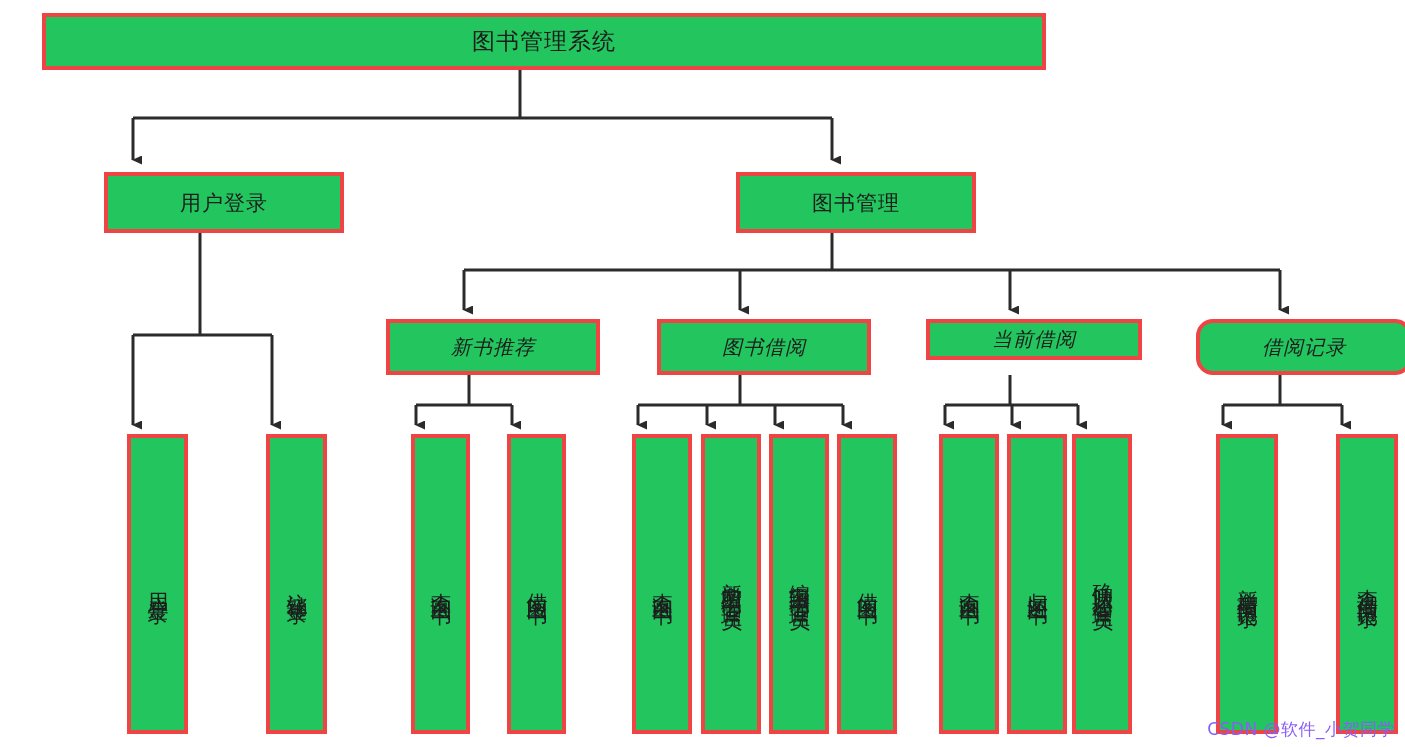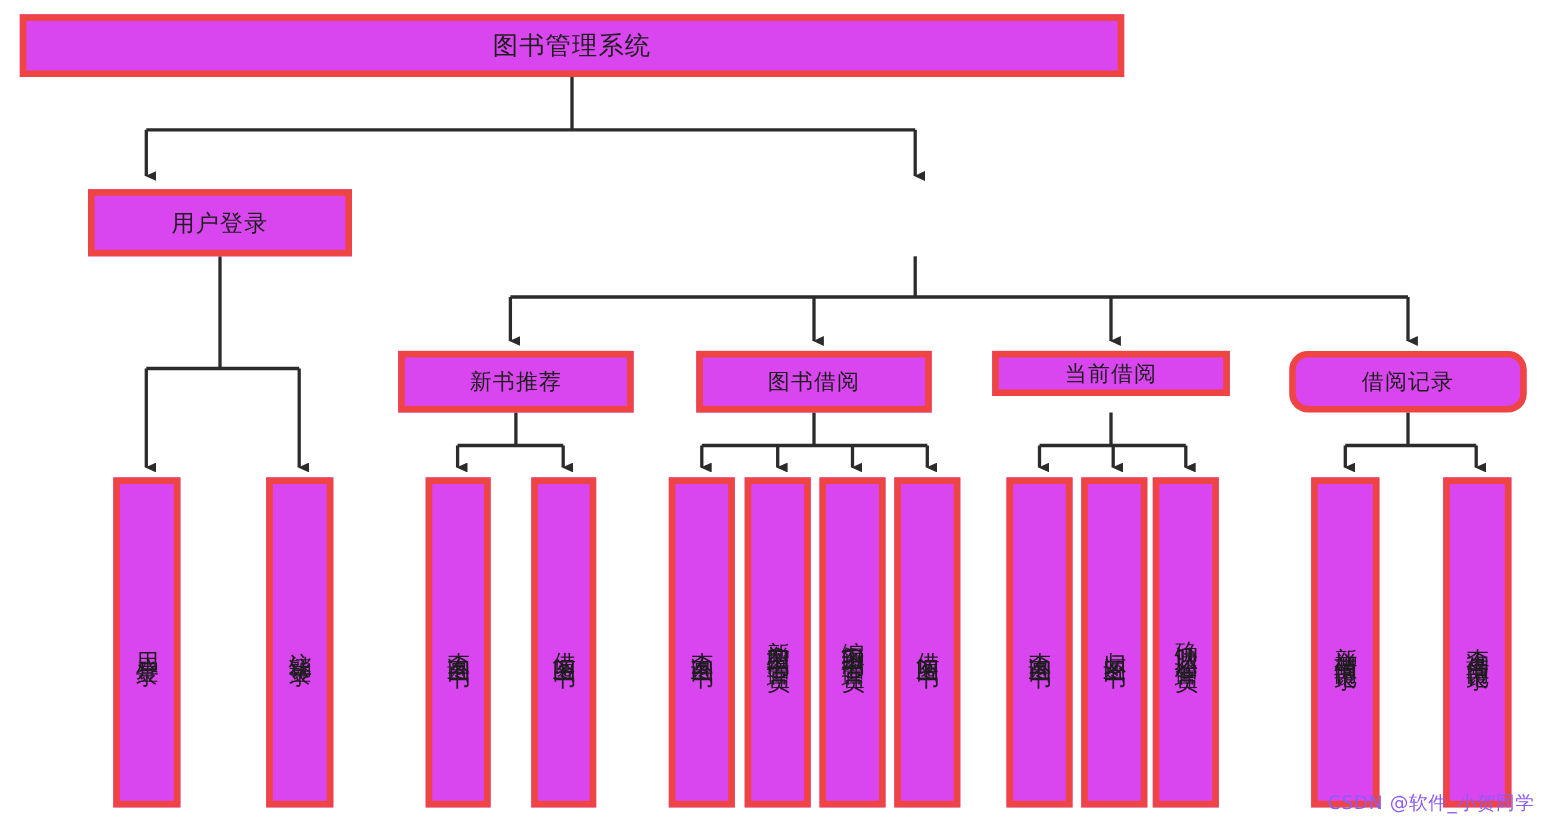--- a/index.html
+++ b/index.html
@@ -22,35 +22,37 @@
     position: absolute;
     left: 0;
     top: 0;
     width: 1405px;
     height: 747px;
     pointer-events: none;
   }
   .node {
     position: absolute;
     box-sizing: border-box;
-    background: #d946ef;
-    border: 6px solid #ef4444;
+    background: #22c55e;
+    border: 4px solid #ef4444;
     display: flex;
     align-items: center;
     justify-content: center;
     color: #1d1d1d;
+    margin-left: 24px;
   }
   .node-root {
     font-size: 23px;
   }
   .node-l1 {
     font-size: 21px;
   }
   .node-l2 {
     font-size: 20px;
+    font-style: italic;
   }
   .node-leaf {
     font-size: 21px;
     align-items: center;
     justify-content: center;
     padding: 4px 2px;
   }
   .vlabel {
     writing-mode: vertical-rl;
     text-orientation: upright;
@@ -129,20 +131,23 @@
     </g>
   </svg>
 
   <div class="node node-root" style="left:18px; top:13px; width:1004px; height:57px;">
     <span class="hlabel">图书管理系统</span>
   </div>
 
   <div class="node node-l1" style="left:80px; top:172px; width:240px; height:61px;">
     <span class="hlabel">用户登录</span>
   </div>
+  <div class="node node-l1" style="left:712px; top:172px; width:240px; height:61px;">
+    <span class="hlabel">图书管理</span>
+  </div>
 
   <div class="node node-l2" style="left:362px; top:319px; width:214px; height:56px;">
     <span class="hlabel">新书推荐</span>
   </div>
   <div class="node node-l2" style="left:633px; top:319px; width:214px; height:56px;">
     <span class="hlabel">图书借阅</span>
   </div>
   <div class="node node-l2" style="left:902px; top:319px; width:216px; height:41px;">
     <span class="hlabel">当前借阅</span>
   </div>

